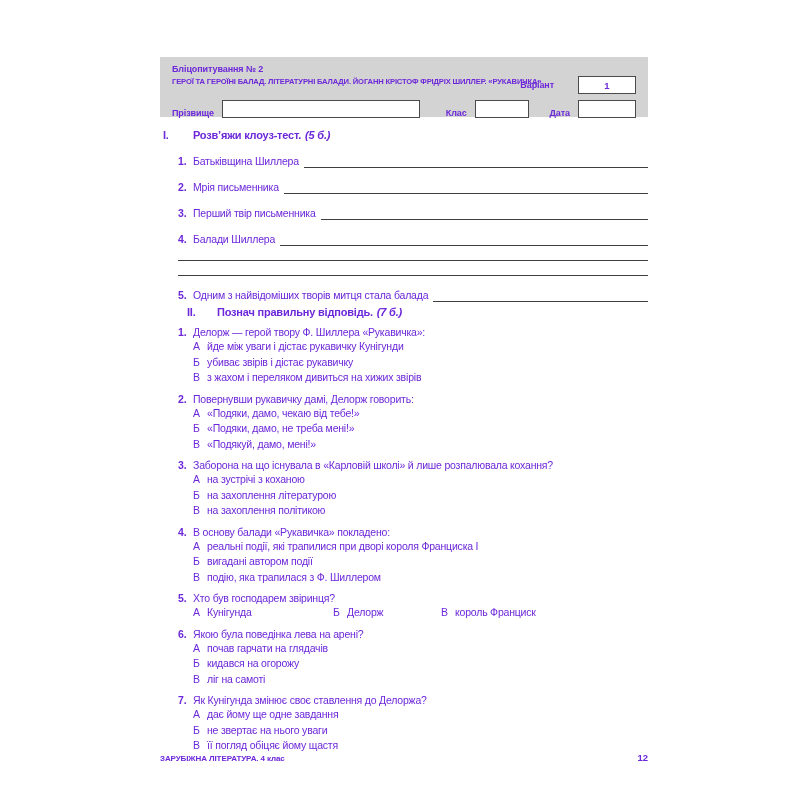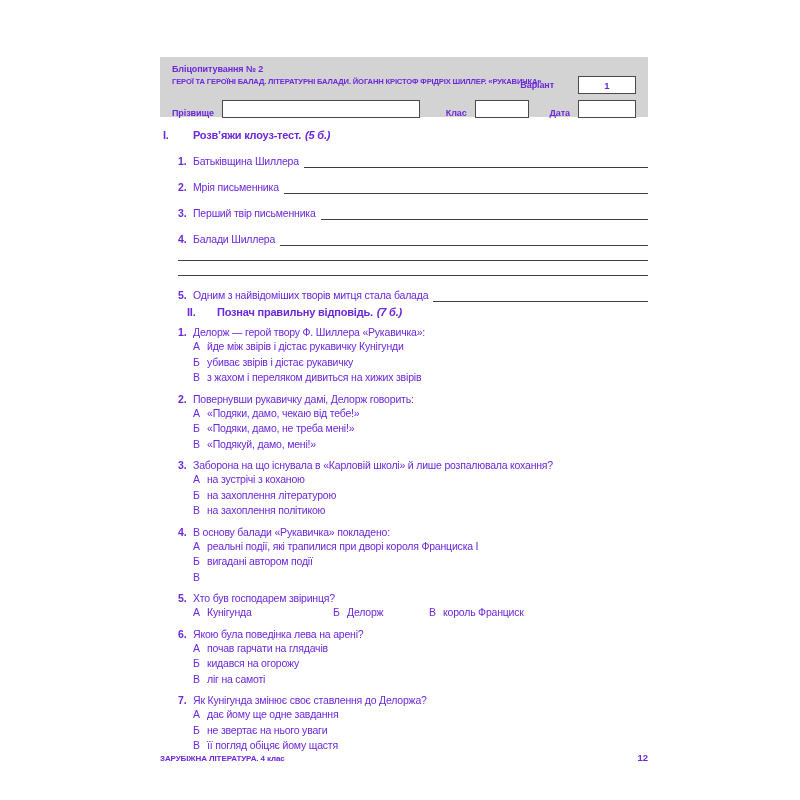--- a/index.html
+++ b/index.html
@@ -39,21 +39,21 @@
   .fill{flex:1;border-bottom:1px solid #3f3f3f;}
   .write-line{height:14px;border-bottom:1px solid #3f3f3f;margin-left:18px;}
 
   .q{margin-top:6px;font-size:10.5px;letter-spacing:-0.2px;}
   .q-head{display:flex;padding-left:18px;line-height:14px;}
   .q-num{font-weight:bold;width:15px;flex:none;}
   .q-opt{display:flex;padding-left:33px;line-height:15.5px;}
   .opt-letter{width:14px;flex:none;}
   .opt-inline{display:flex;padding-left:33px;line-height:15.5px;}
   .opt-inline .cell1{width:140px;}
-  .opt-inline .cell2{width:96px;}
+  .opt-inline .cell2{width:108px;}
 
   
   .footer{position:absolute;left:160px;top:752px;width:488px;display:flex;justify-content:space-between;align-items:baseline;}
   .fleft{font-weight:bold;font-size:8px;letter-spacing:-0.1px;}
   .fpage{font-weight:bold;font-size:9.5px;}
 </style>
 </head>
 <body>
 
 <div class="sheet">
@@ -120,21 +120,21 @@
       <span class="pts">(7 б.)</span>
     </div>
 
     <div class="q">
       <div class="q-head">
         <span class="q-num">1.</span>
         <span>Делорж — герой твору Ф. Шиллера «Рукавичка»:</span>
       </div>
       <div class="q-opt">
         <span class="opt-letter">А</span>
-        <span>йде між звірів і дістає рукавичку Кунігунди</span>
+        <span>йде між уваги і дістає рукавичку Кунігунди</span>
       </div>
       <div class="q-opt">
         <span class="opt-letter">Б</span>
         <span>убиває звірів і дістає рукавичку</span>
       </div>
       <div class="q-opt">
         <span class="opt-letter">В</span>
         <span>з жахом і переляком дивиться на хижих звірів</span>
       </div>
     </div>
@@ -185,20 +185,21 @@
       <div class="q-opt">
         <span class="opt-letter">А</span>
         <span>реальні події, які трапилися при дворі короля Франциска І</span>
       </div>
       <div class="q-opt">
         <span class="opt-letter">Б</span>
         <span>вигадані автором події</span>
       </div>
       <div class="q-opt">
         <span class="opt-letter">В</span>
+        <span>подію, яка трапилася з Ф. Шиллером</span>
       </div>
     </div>
 
     <div class="q">
       <div class="q-head">
         <span class="q-num">5.</span>
         <span>Хто був господарем звіринця?</span>
       </div>
       <div class="opt-inline">
         <span class="cell1"><span class="opt-letter" style="display:inline-block">А</span><span>Кунігунда</span></span>

